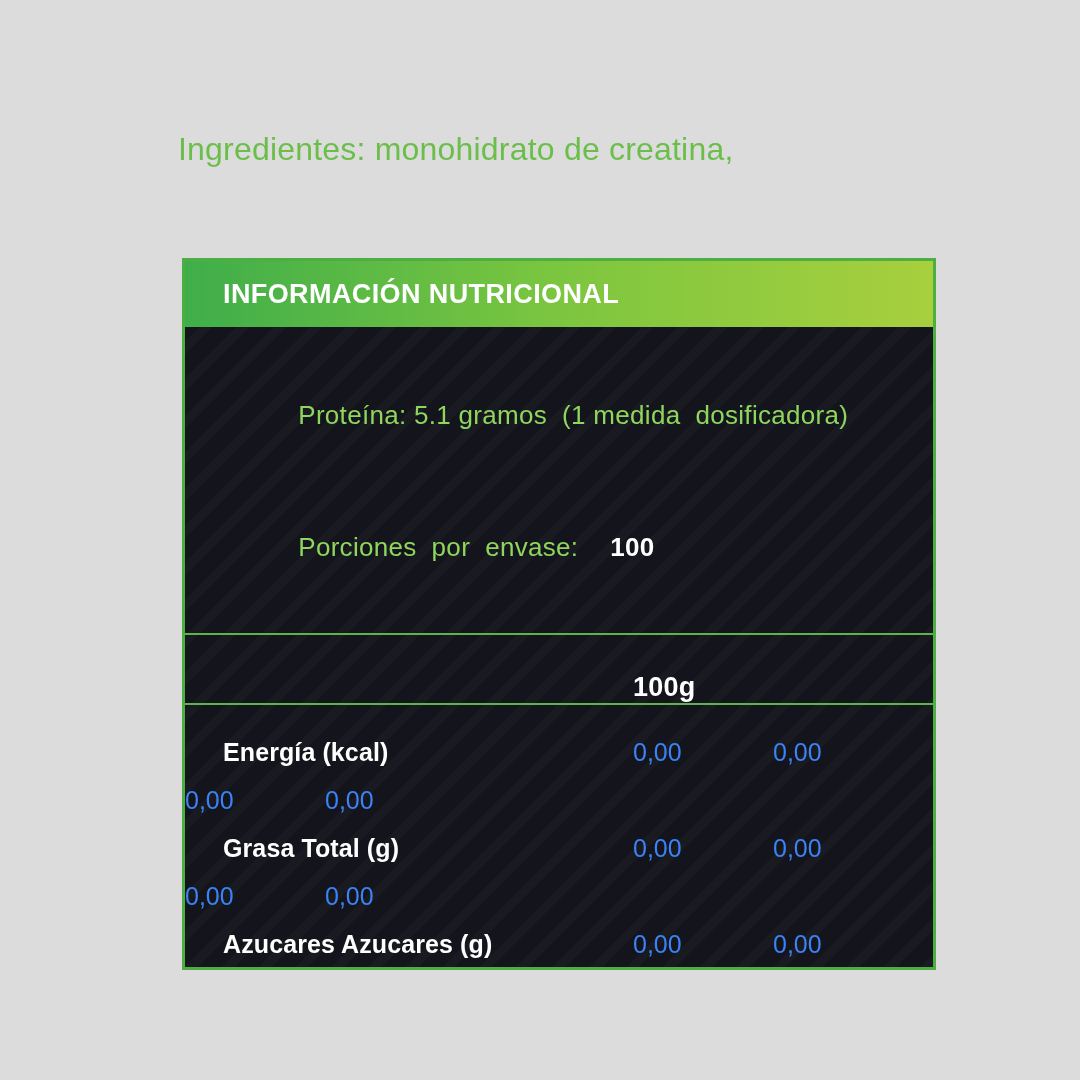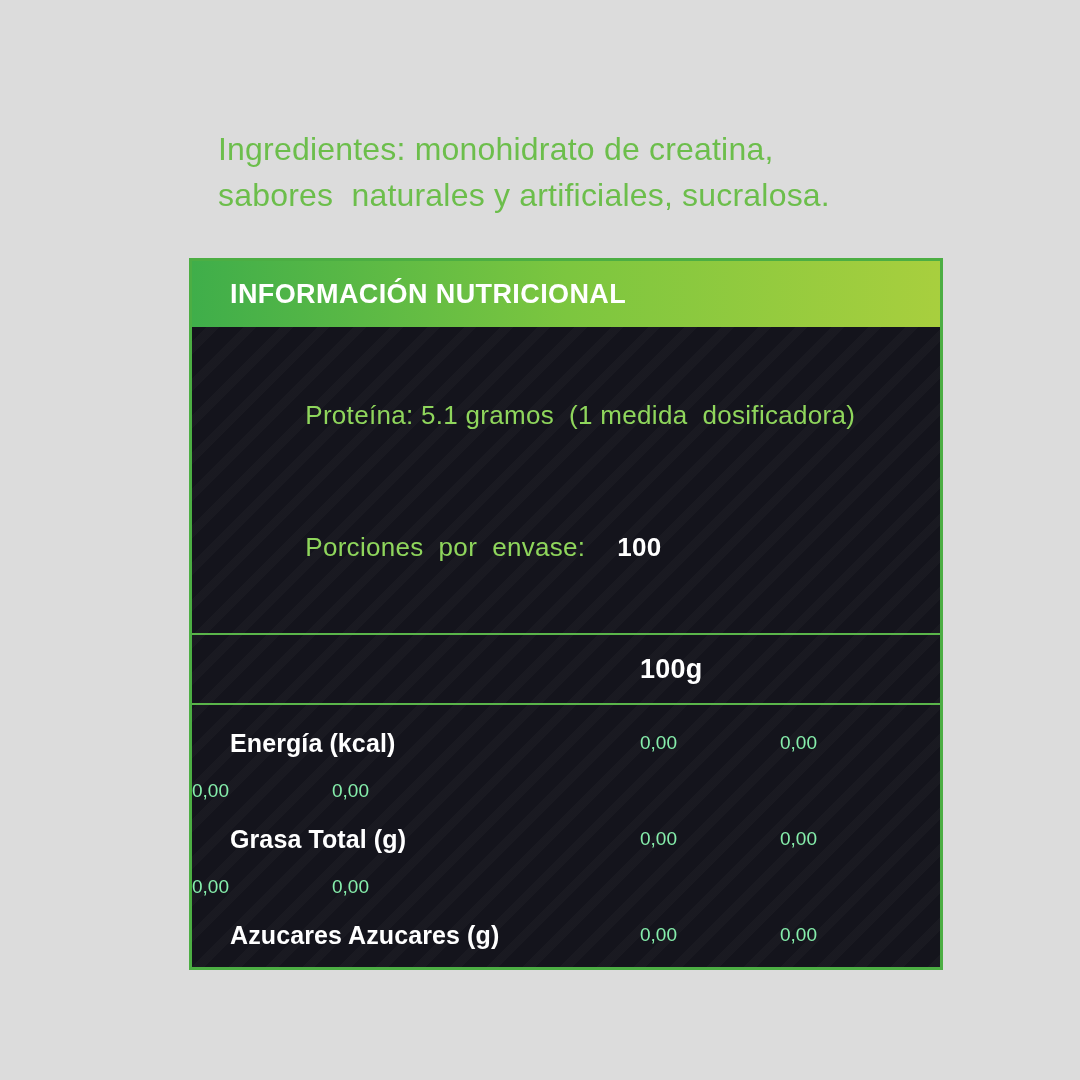--- a/index.html
+++ b/index.html
@@ -24,31 +24,30 @@
   .ingredients {
     position: absolute;
     left: 178px;
     top: 126px;
     width: 760px;
     color: #6cbe4b;
     font-size: 32px;
     line-height: 46px;
     letter-spacing: 0.2px;
     font-weight: 400;
-    margin-left: 40px;
   }
   .ingredients .line {
     display: block;
     white-space: pre;
   }
 
   
   .panel {
     position: absolute;
-    left: 189px;
+    left: 182px;
     top: 258px;
     width: 754px;
     height: 712px;
     background: #14141c;
     border: 3px solid #4cae43;
     box-sizing: border-box;
     overflow: hidden;
   }
   
   .panel::after {
@@ -101,21 +100,21 @@
     font-weight: 700;
     margin-left: 32px;
   }
   .serving-line .lbl {
     color: #8fd65c;
   }
 
   
   .row {
     display: flex;
-    align-items: center;
+    align-items: flex-end;
   }
   .c-name {
     flex: 0 0 448px;
     padding-left: 38px;
     box-sizing: border-box;
   }
   .c-100 {
     flex: 0 0 140px;
     text-align: left;
   }
@@ -144,33 +143,32 @@
     height: 48px;
   }
   .nrow .c-name {
     color: #ffffff;
     font-size: 25px;
     font-weight: 700;
     letter-spacing: 0.1px;
   }
   .nrow .c-100,
   .nrow .c-por {
-    color: #86efac;
-    font-size: 19px;
+    color: #3b82f6;
+    font-size: 25px;
     font-weight: 400;
   }
 </style>
 </head>
 <body>
 
 <div class="page">
 
   <div class="ingredients">
     <span class="line">Ingredientes: monohidrato de creatina,</span>
-    <span class="line">sabores  naturales y artificiales, sucralosa.</span>
   </div>
 
   <div class="panel">
     <div class="panel-inner">
 
       <div class="panel-header">
         <span class="title">INFORMACIÓN NUTRICIONAL</span>
       </div>
 
       <div class="serving-block">

